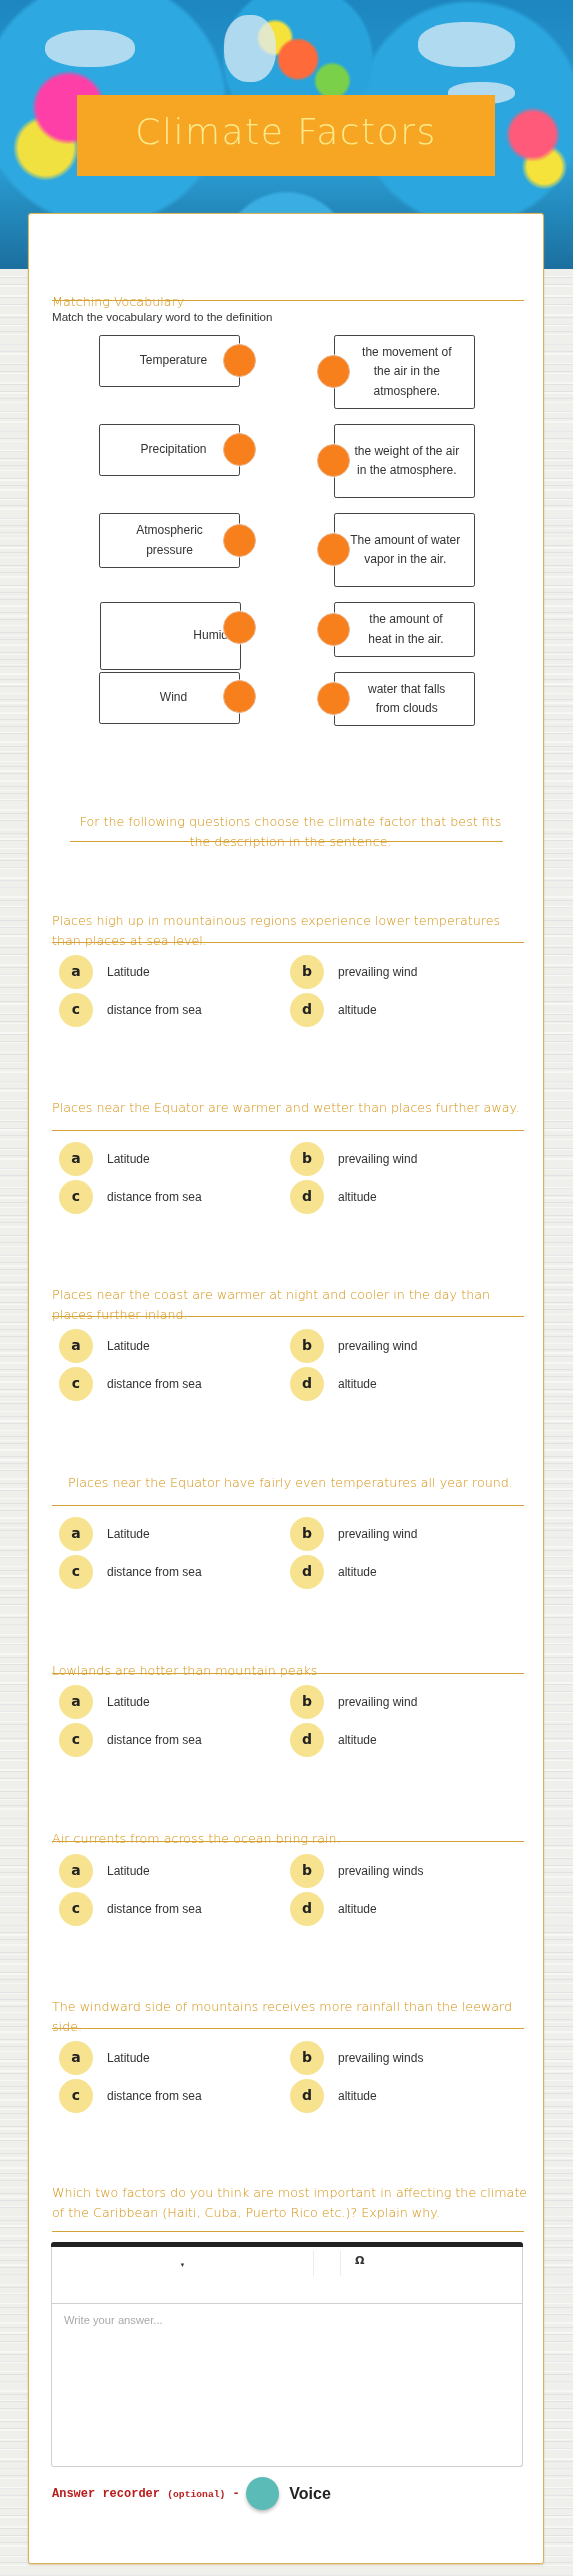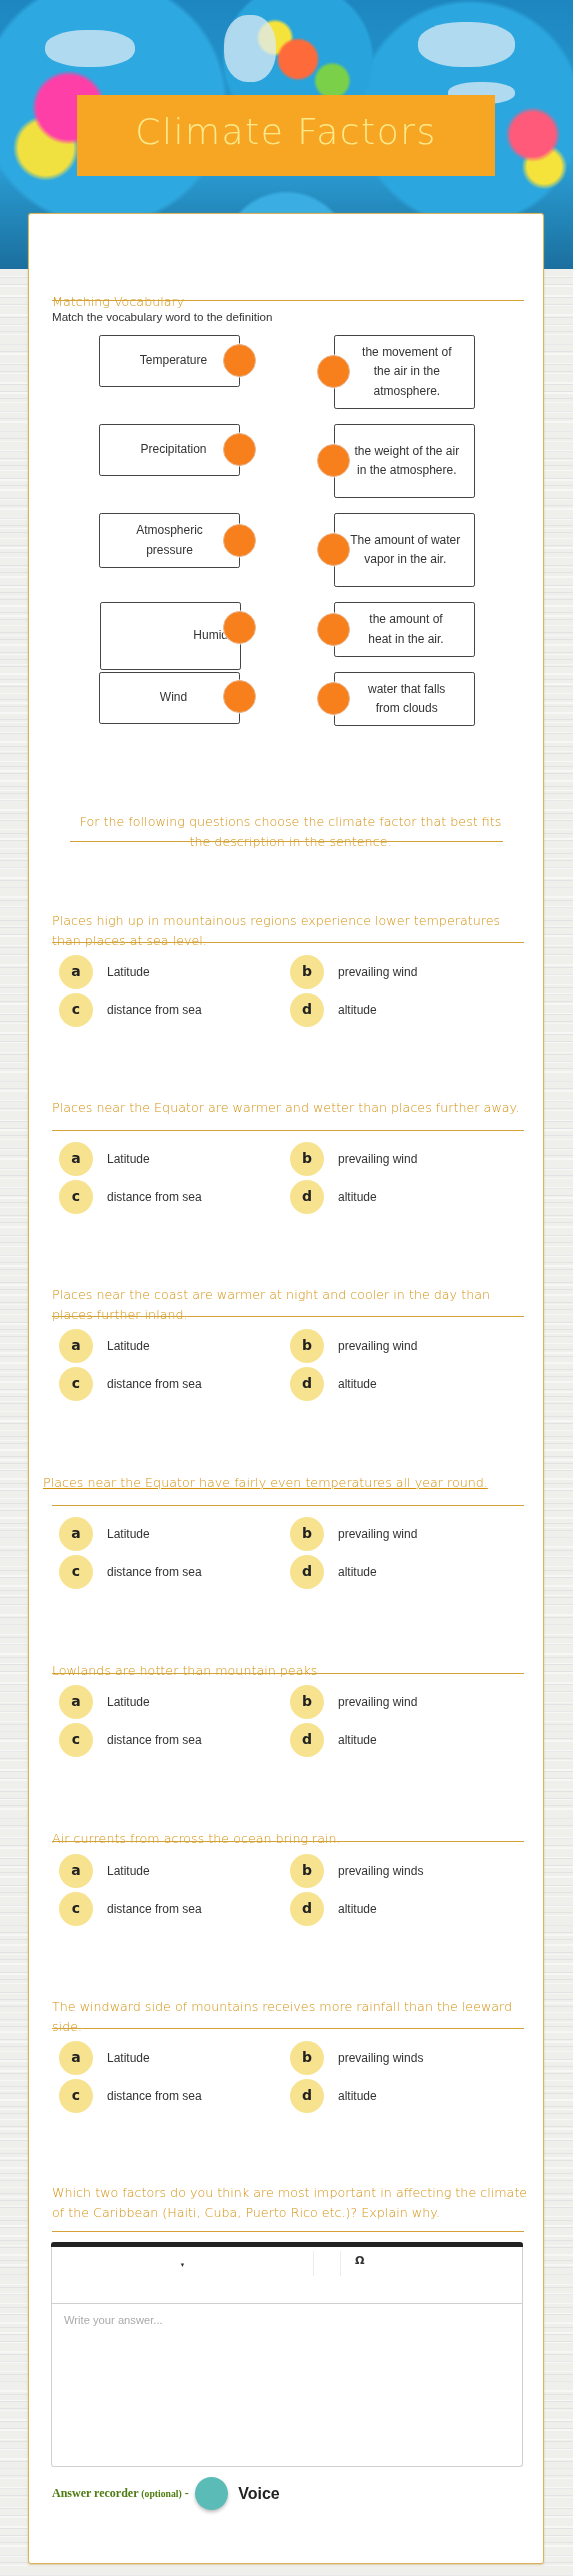--- a/index.html
+++ b/index.html
@@ -145,21 +145,21 @@
       padding: 10.5px 12px;
       font-family: "Liberation Sans", sans-serif; font-size: 11.2px; color: #333;
       background: transparent;
     }
     .editor-textarea::placeholder { color: #aaaaaa; }
 
     .recorder {
       position: absolute; left: 52px; top: 2477px; display: flex; align-items: center;
     }
     .rec-label {
-      font-family: Liberation Serif, serif; font-weight: bold; font-size: 12px; color: #4d7c0f;
+      font-family: Liberation Mono, monospace; font-weight: bold; font-size: 12px; color: #b91c1c;
     }
     .rec-optional { font-size: 9.7px; font-weight: bold; }
     .rec-button {
       width: 33px; height: 33px; border-radius: 50%;
       background: #5bbcb7;
       box-shadow: 0 2.2px 3.7px rgba(0,0,0,0.25);
       margin: 0 10.5px 0 6px;
     }
     .rec-voice {
       font-family: "Liberation Sans", sans-serif; font-weight: bold; font-size: 16px; color: #222;
@@ -293,21 +293,21 @@
       <div class="choice" style="left:59px;top:1367px;">
         <div class="choice-circle">c</div>
         <span class="choice-label">distance from sea</span>
       </div>
       <div class="choice" style="left:290px;top:1367px;">
         <div class="choice-circle">d</div>
         <span class="choice-label">altitude</span>
       </div>
     </div>
     <div>
-      <div class="section-title" style="left:43px;top:1452px;width:478px;text-decoration:underline;">Places near the Equator have fairly even temperatures all year round.</div>
+      <div class="section-title" style="left:68px;top:1452px;width:478px;">Places near the Equator have fairly even temperatures all year round.</div>
       <div class="rule" style="left:52px;top:1505px;width:472px;"></div>
       <div class="choice" style="left:59px;top:1517px;">
         <div class="choice-circle">a</div>
         <span class="choice-label">Latitude</span>
       </div>
       <div class="choice" style="left:290px;top:1517px;">
         <div class="choice-circle">b</div>
         <span class="choice-label">prevailing wind</span>
       </div>
       <div class="choice" style="left:59px;top:1555px;">

